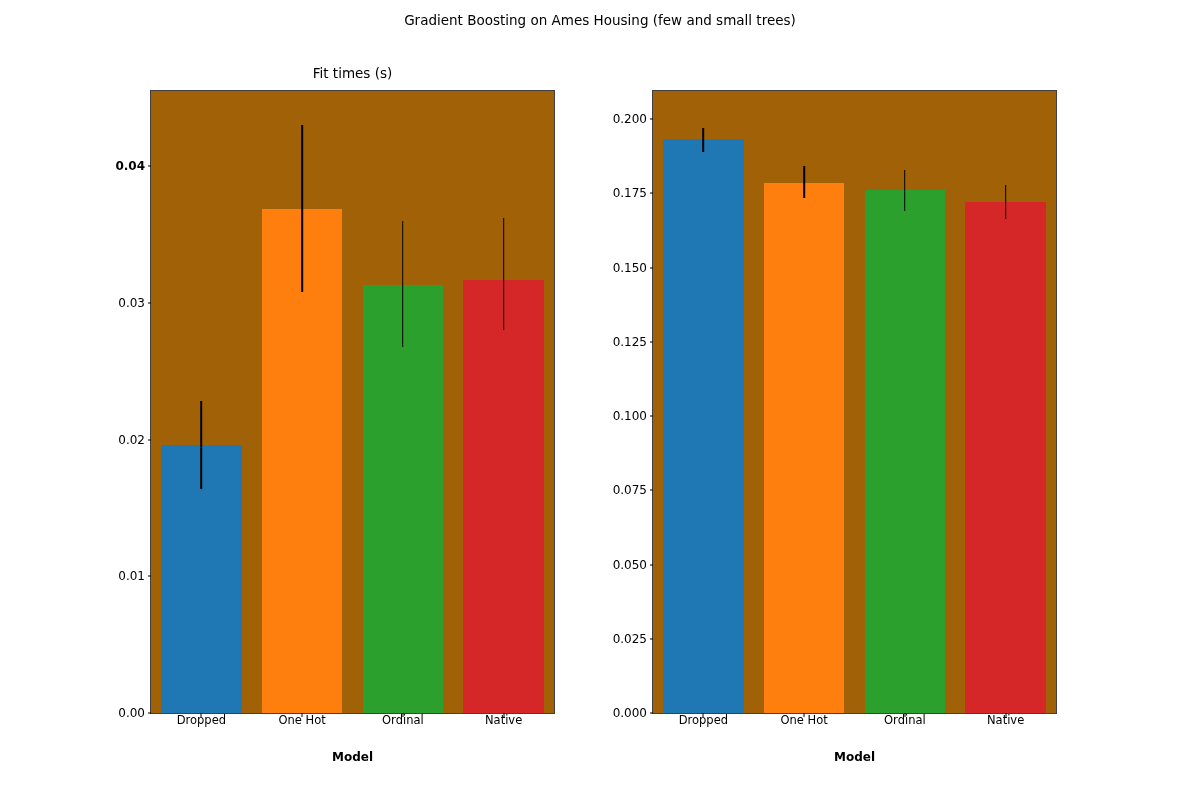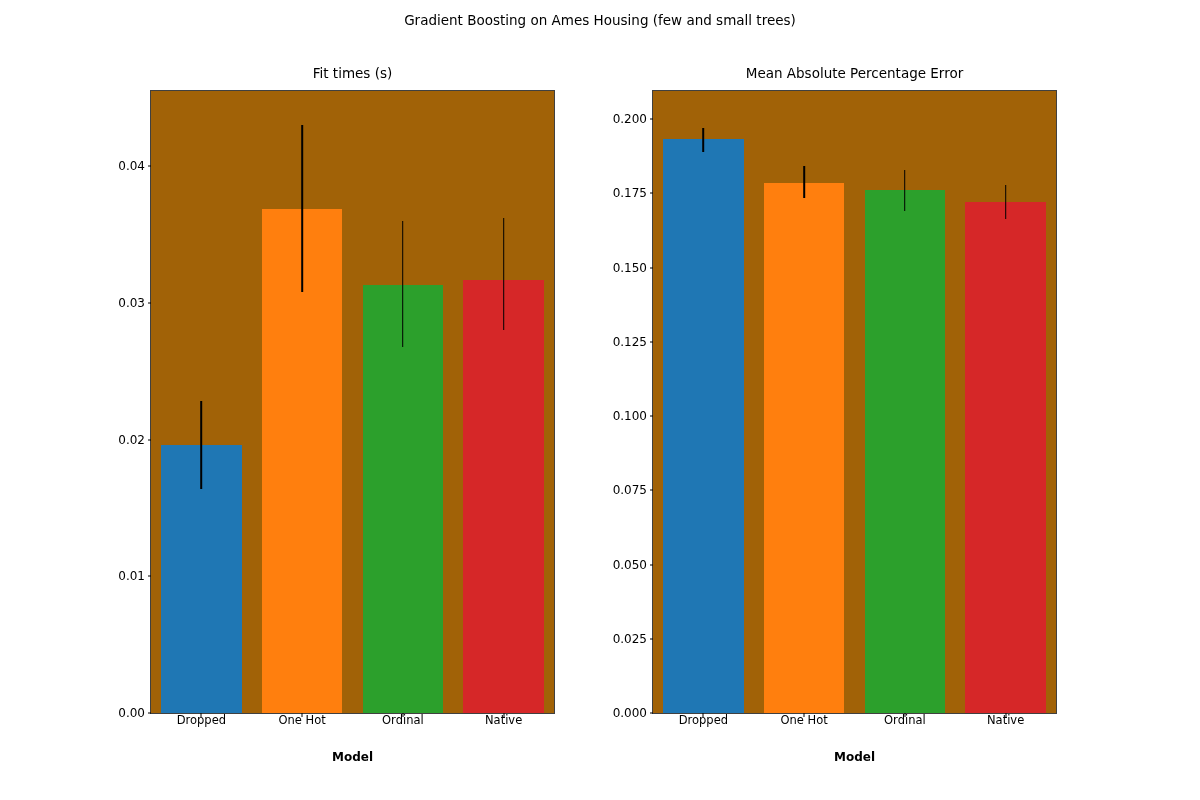--- a/index.html
+++ b/index.html
@@ -125,34 +125,33 @@
       </div>
     <div class="xlabel">Model</div>
   <div class="ytick-label" style="top: 622px;">0.00</div>
       <div class="ytick-mark" style="top: 622px;"></div>
       <div class="ytick-label" style="top: 485.297px;">0.01</div>
       <div class="ytick-mark" style="top: 485.297px;"></div>
       <div class="ytick-label" style="top: 348.593px;">0.02</div>
       <div class="ytick-mark" style="top: 348.593px;"></div>
       <div class="ytick-label" style="top: 211.89px; margin-left: 12px;">0.03</div>
       <div class="ytick-mark" style="top: 211.89px;"></div>
-      <div class="ytick-label" style="top: 75.1868px;">0.04</div>
+      <div class="ytick-label" style="top: 75.1868px; font-weight: bold;">0.04</div>
       <div class="ytick-mark" style="top: 75.1868px;"></div>
       <div class="xtick-label" style="left: 50.375px;">Dropped</div>
       <div class="xtick-mark" style="left: 50.375px;"></div>
       <div class="xtick-label" style="left: 151.125px;">One Hot</div>
       <div class="xtick-mark" style="left: 151.125px;"></div>
       <div class="xtick-label" style="left: 251.875px;">Ordinal</div>
       <div class="xtick-mark" style="left: 251.875px;"></div>
       <div class="xtick-label" style="left: 352.625px;">Native</div>
       <div class="xtick-mark" style="left: 352.625px;"></div>
     </div>
 
   <div class="axes" id="axes-right">
-    <div class="axes-title">Mean Absolute Percentage Error</div>
     <div class="plot-area" id="plot-right">
         <div class="bar" style="left: 10.075px; width: 80.6px; height: 573.606px; background: rgb(31, 119, 180);"></div>
         <div class="errbar" style="left: 50.375px; top: 36.5184px; height: 24.3456px;"></div>
         <div class="bar" style="left: 110.825px; width: 80.6px; height: 530.259px; background: rgb(255, 127, 14);"></div>
         <div class="errbar" style="left: 151.125px; top: 74.8181px; height: 32.6587px;"></div>
         <div class="bar" style="left: 211.575px; width: 80.6px; height: 523.133px; background: rgb(44, 160, 44);"></div>
         <div class="errbar" style="left: 251.875px; top: 78.6778px; height: 40.9718px;"></div>
         <div class="bar" style="left: 312.325px; width: 80.6px; height: 510.663px; background: rgb(214, 39, 40);"></div>
         <div class="errbar" style="left: 352.625px; top: 94.4134px; height: 33.8463px;"></div>
       </div>

